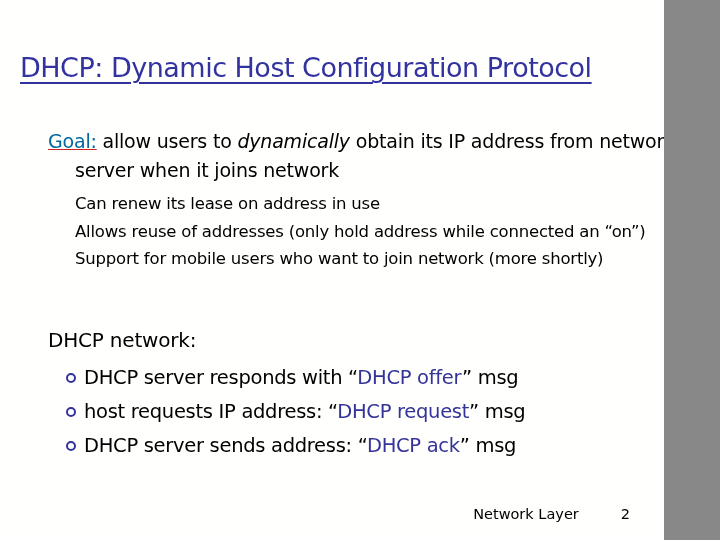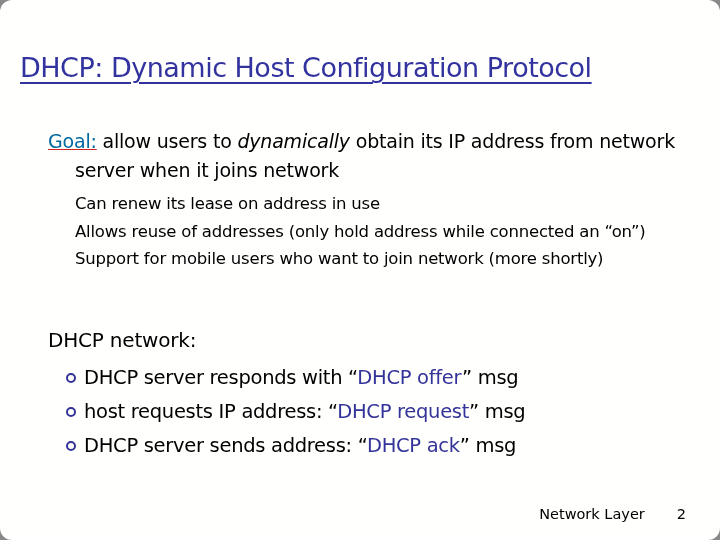--- a/index.html
+++ b/index.html
@@ -1,25 +1,24 @@
 <!DOCTYPE html>
 <html><head>
 <meta charset="utf-8">
 <style>
   html, body { margin: 0; padding: 0; }
   body { background: #888; }
   .slide {
     position: relative;
-    width: 720px;
+    width: 664px;
     height: 540px;
     background: #fffffe;
     overflow: hidden;
     font-family: "DejaVu Sans", "Liberation Sans", sans-serif;
     color: #000;
-    border-radius: 12px;
   }
   .title {
     position: absolute;
     left: 20px;
     top: 52px;
     margin: 0;
     font-size: 27px;
     font-weight: normal;
     letter-spacing: -0.5px;
     color: #3333a0;
@@ -93,21 +92,21 @@
     margin-right: 8px;
     vertical-align: 1px;
     box-sizing: border-box;
   }
   .hl { color: #333399; }
   .footer {
     position: absolute;
     top: 506px;
     right: 34px;
     display: flex;
-    gap: 32px;
+    gap: 42px;
     font-size: 14.5px;
     color: #000;
   }
 </style>
 </head>
 <body>
 
 <div class="slide">
 
   <h1 class="title">DHCP: Dynamic Host Configuration Protocol</h1>

